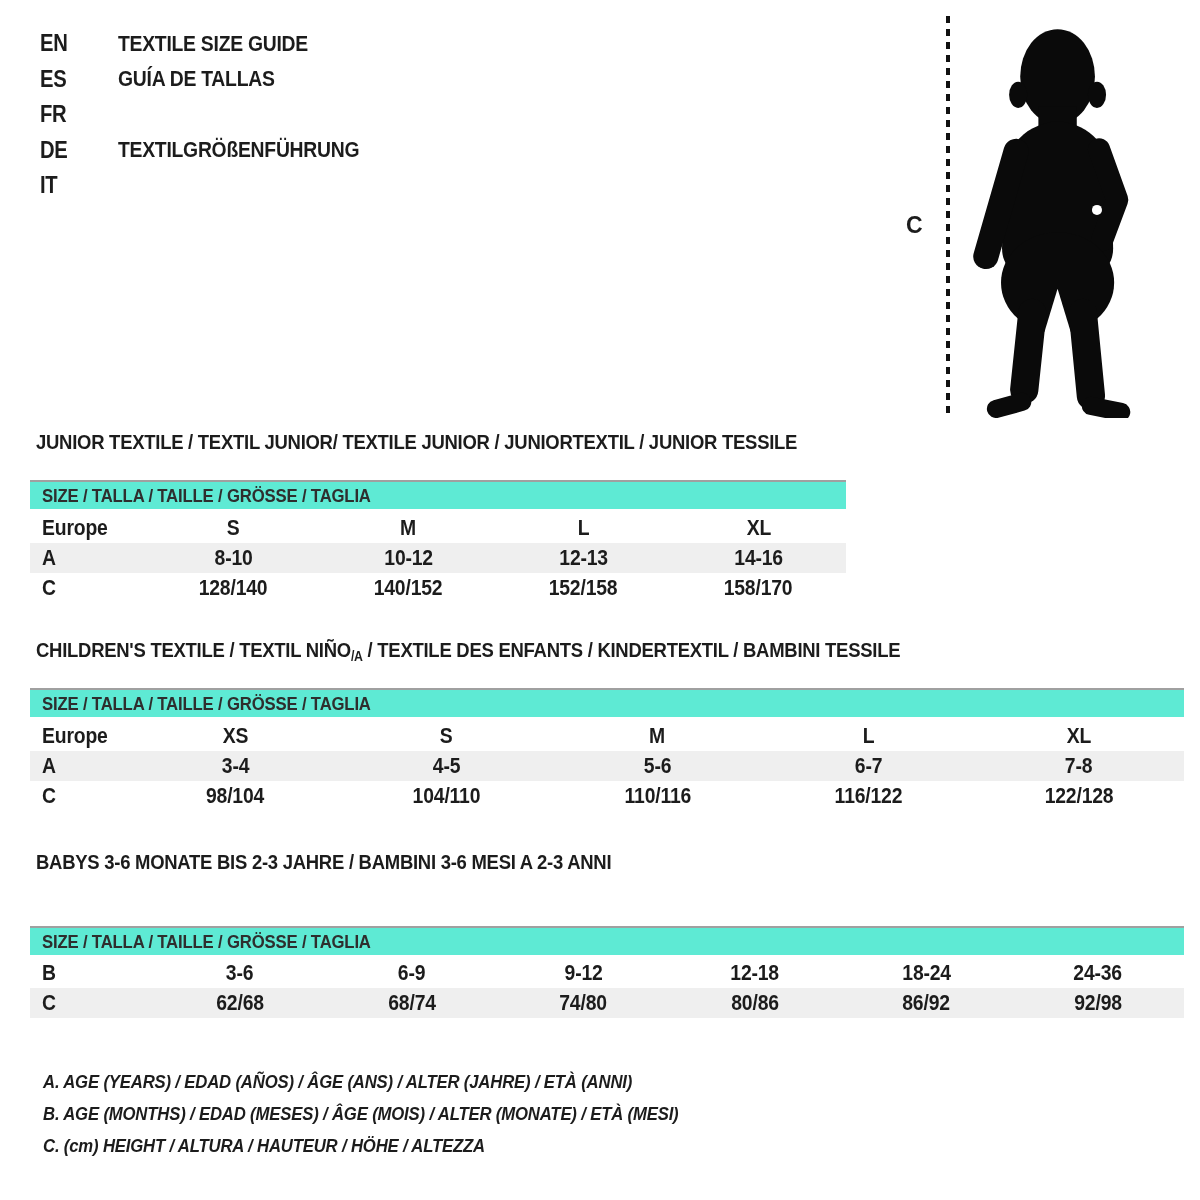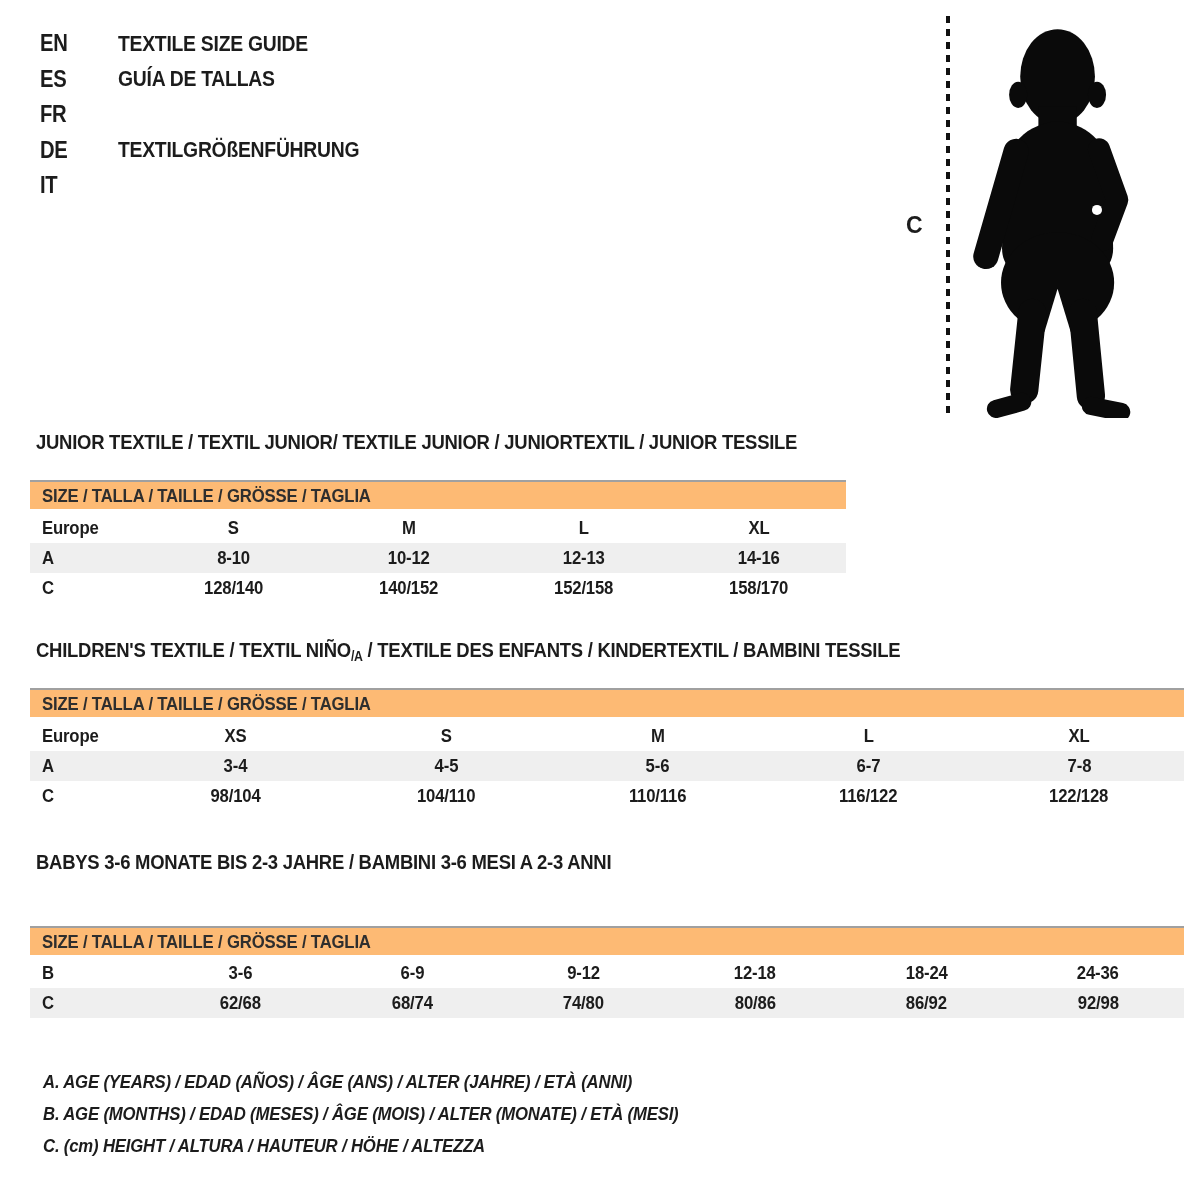--- a/index.html
+++ b/index.html
@@ -26,26 +26,26 @@
   #figure-c-label { position:absolute; left:906px; top:212px; font-size:23px; font-weight:700; }
   #toddler { position:absolute; left:962px; top:14px; width:175px; height:404px; }
 
   
   .sec-title { position:absolute; left:36px; font-size:21px; font-weight:700; letter-spacing:-.3px; }
   .sub-a { font-size:14px; vertical-align:-4px; font-weight:700; }
 
   
   .size-table { position:absolute; left:30px; }
   .size-bar {
-    height:29px; background:#fdba74; border-top:2px solid #a0a0a0;
+    height:29px; background:#5eead4; border-top:2px solid #a0a0a0;
     padding-left:12px; display:flex; align-items:center;
     font-size:19px; font-weight:700; color:#2e2e2e; letter-spacing:-.2px;
   }
   table { border-collapse:collapse; width:100%; margin-top:3px; table-layout:fixed; }
-  td { font-size:19px; font-weight:700; text-align:center; letter-spacing:-.2px; }
+  td { font-size:22px; font-weight:700; text-align:center; letter-spacing:-.2px; }
   td.lbl { text-align:left; padding-left:12px; }
   tr.hdr td { height:31px; }
   tr.data td { height:30px; }
   tr.shade { background:#efefef; }
   #junior-table-wrap { top:480px; width:816px; }
   #children-table-wrap { top:688px; width:1154px; }
   #babies-table-wrap { top:926px; width:1154px; }
 
   #junior-title { top:430px; }
   #children-title { top:638px; }

